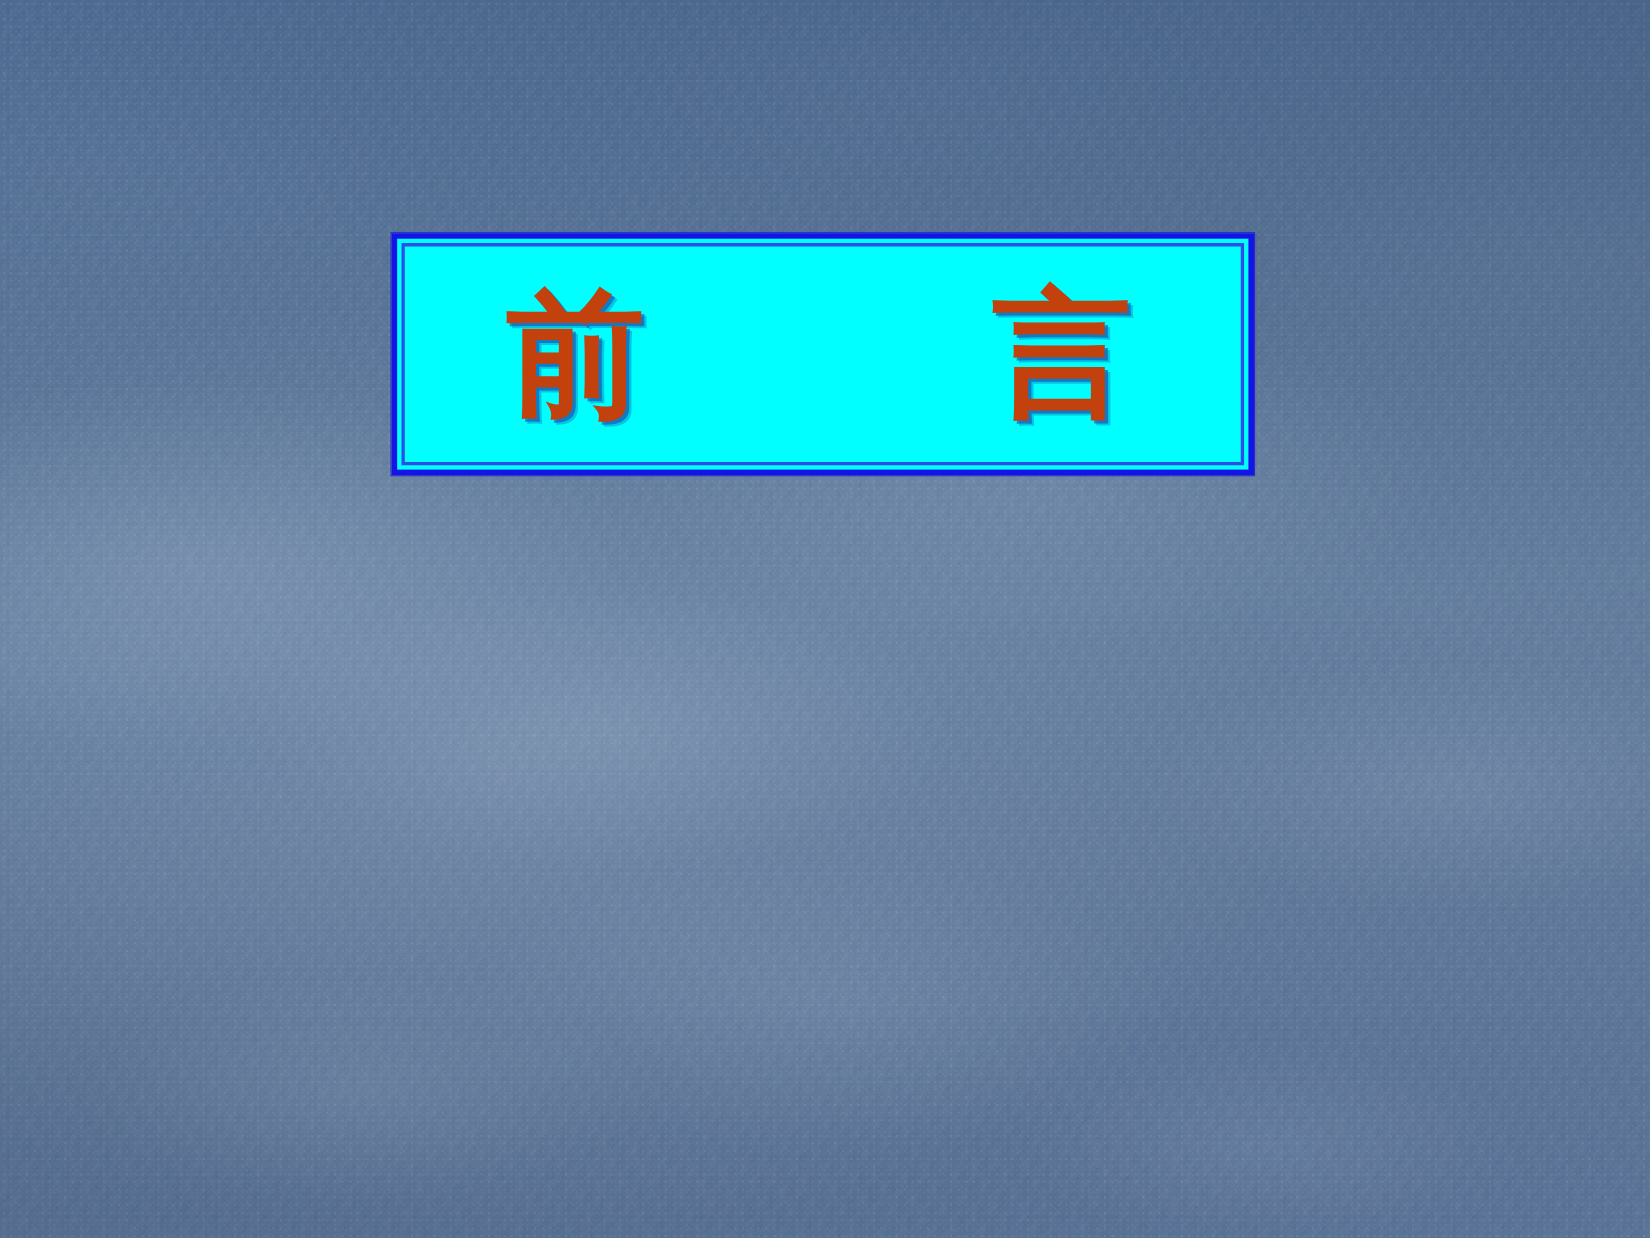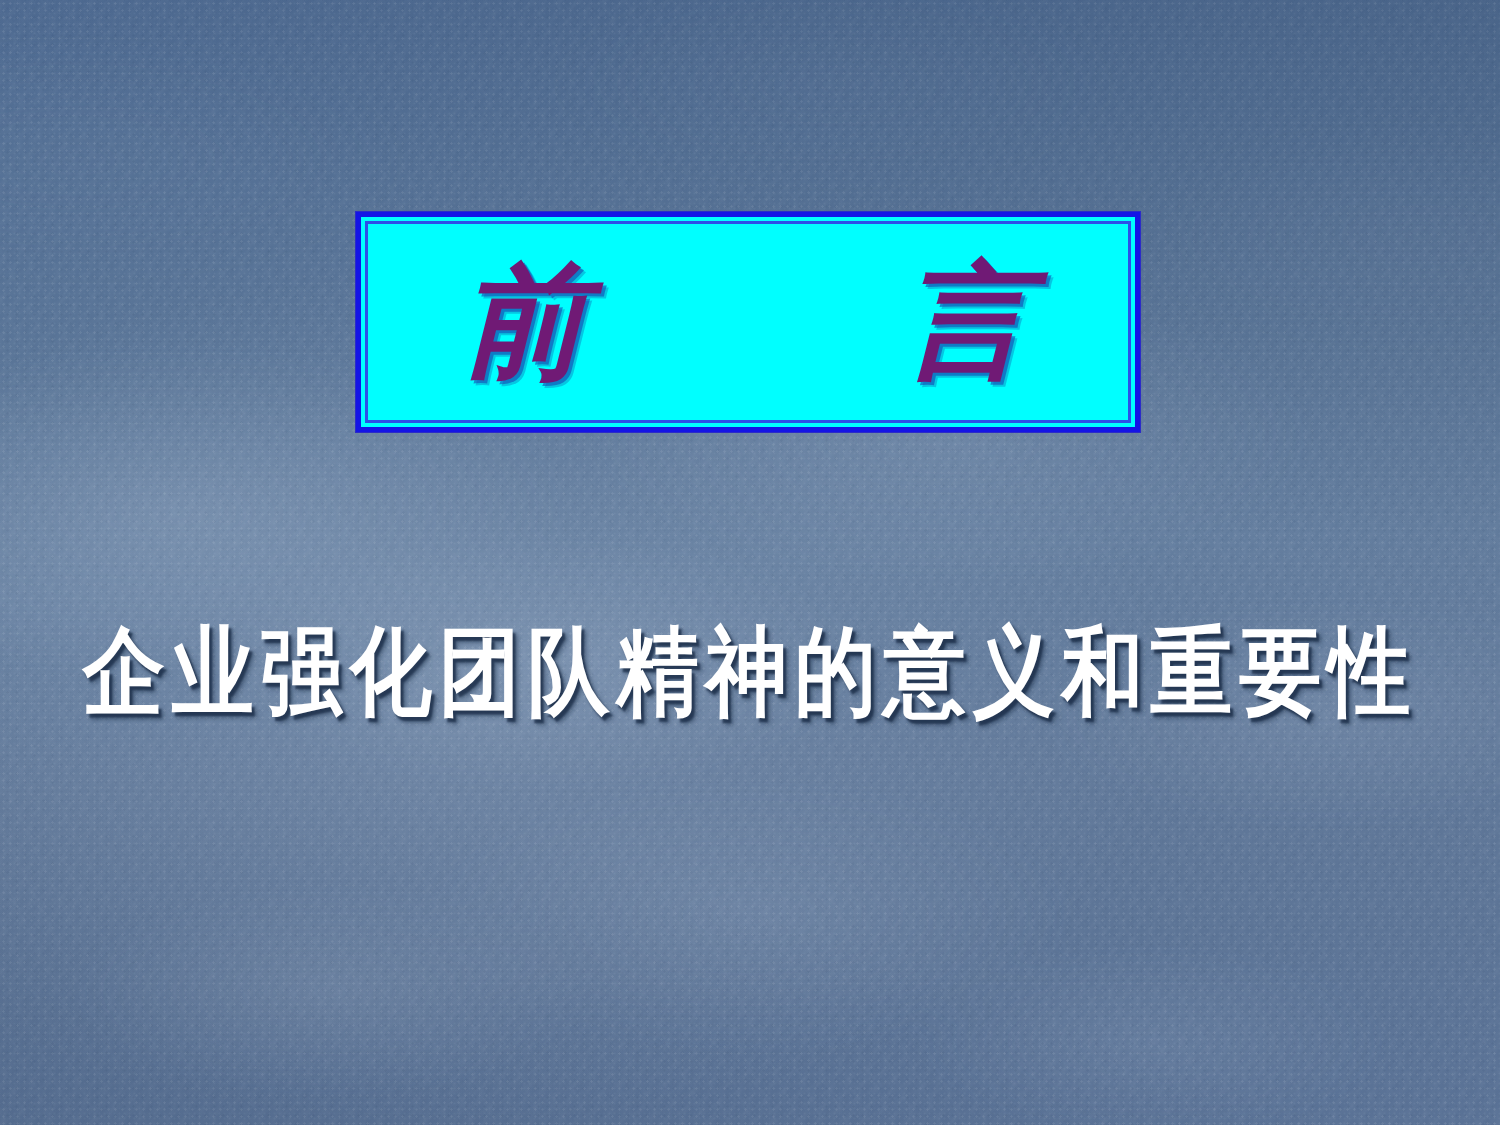--- a/index.html
+++ b/index.html
@@ -131,27 +131,26 @@
     align-items: center;
     justify-content: center;
   }
 
   .title-text {
     font-family: "DejaVu Sans", "Liberation Sans", sans-serif;
     font-size: 126px;
     font-weight: 700;
     line-height: 1;
     letter-spacing: .06em;
-    color: #701a75;
+    color: #c2410c;
     white-space: pre;
     text-shadow:
        3px 3px 0 rgba(22, 78, 180, .62),
        5px 5px 0 rgba(18, 66, 158, .30);
     user-select: none;
-    font-style: italic;
   }
 
   
   .subtitle-wrap {
     position: absolute;
     left: 0;
     right: 0;
     top: 612px;
     height: 120px;
     display: flex;
@@ -183,17 +182,14 @@
   <div class="bg-base"></div>
   <div class="bg-clouds"></div>
   <div class="bg-streaks"></div>
   <div class="bg-grain"></div>
   <div class="bg-vignette"></div>
 
   <div class="title-plaque">
     <span class="title-text">前      言</span>
   </div>
 
-  <div class="subtitle-wrap">
-    <span class="subtitle-text">企业强化团队精神的意义和重要性</span>
-  </div>
 
 </div>
 
 </body></html>

